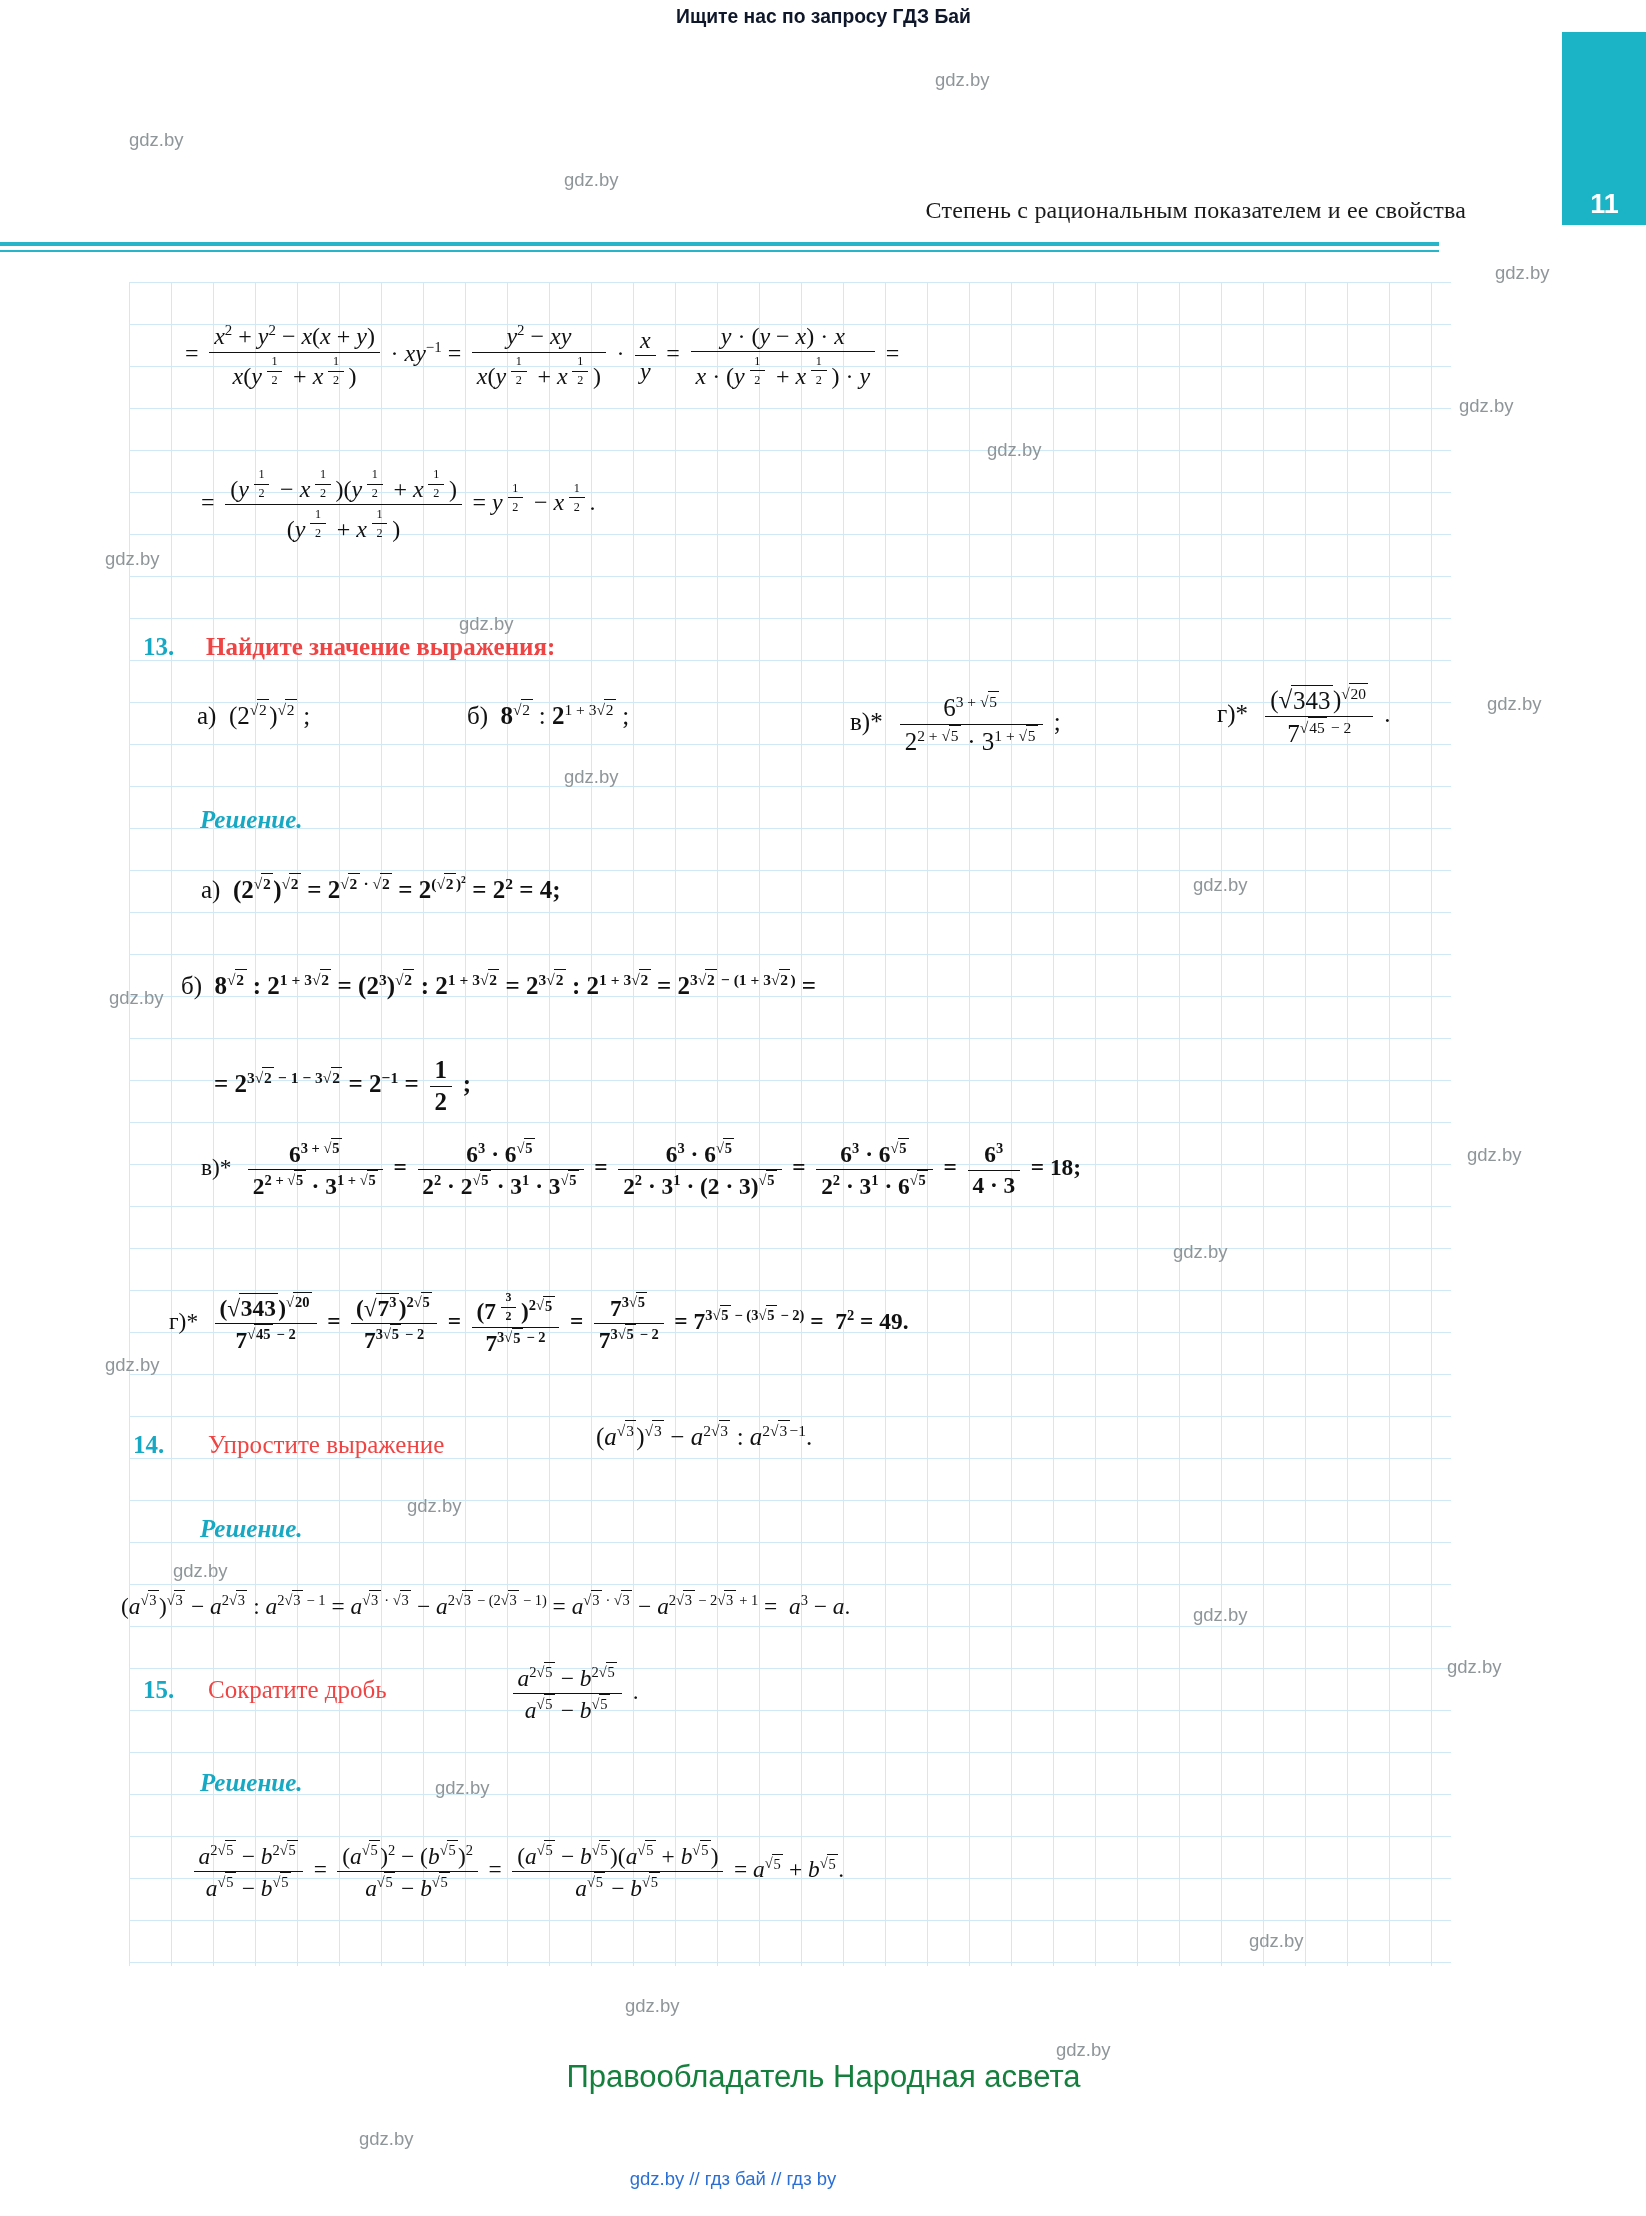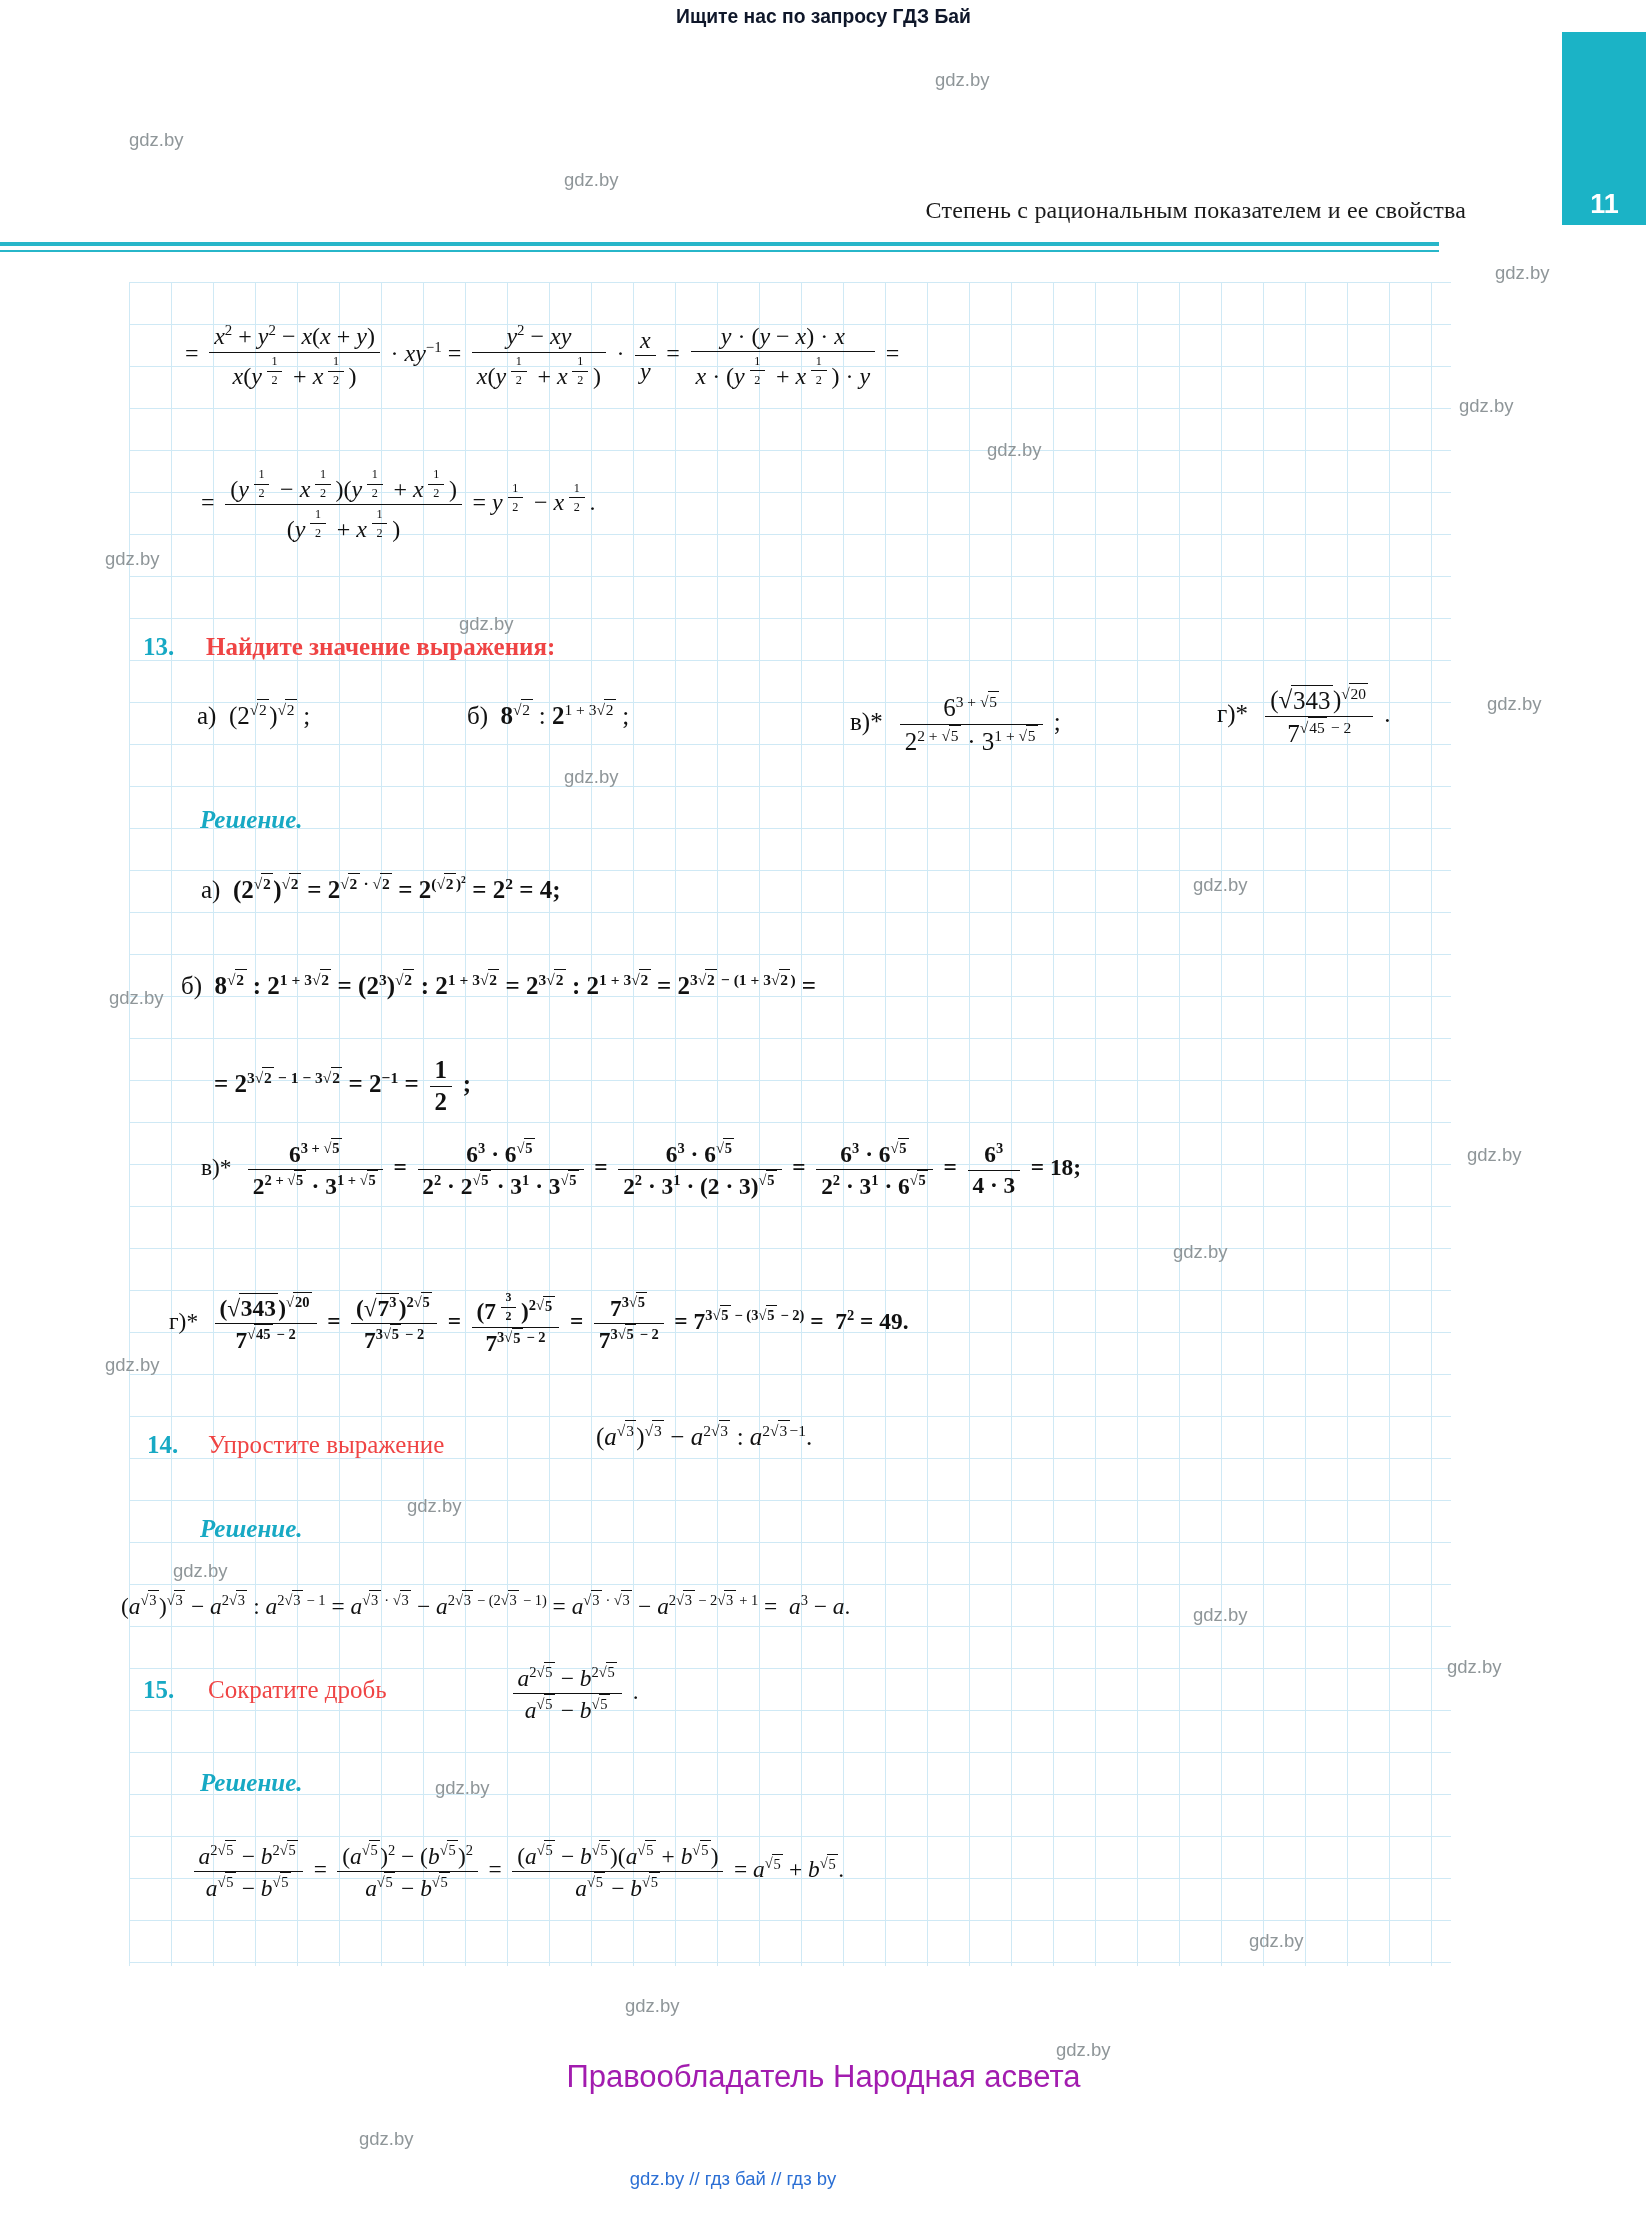--- a/index.html
+++ b/index.html
@@ -162,21 +162,21 @@
     pointer-events: none;
   }
   .footer-rights {
     position: absolute;
     left: 0;
     top: 2059px;
     width: 1647px;
     text-align: center;
     font-family: "Liberation Sans", sans-serif;
     font-size: 31px;
-    color: #a21caf;
+    color: #15803d;
   }
   .footer-links {
     position: absolute;
     left: 0;
     top: 2168px;
     width: 1466px;
     text-align: center;
     font-family: "Liberation Sans", sans-serif;
     font-size: 18.5px;
     color: #2b6fd4;
@@ -319,21 +319,21 @@
       <span class="den">7<sup>3√<span class="sqrt">5</span> − 2</sup></span>
     </span>
     =
     <span class="frac">
       <span class="num">7<sup>3√<span class="sqrt">5</span></sup></span>
       <span class="den">7<sup>3√<span class="sqrt">5</span> − 2</sup></span>
     </span>
     = 7<sup>3√<span class="sqrt">5</span> − (3√<span class="sqrt">5</span> − 2)</sup> = &nbsp;7<sup>2</sup> = 49.
   </div>
 
-  <div class="task-no" style="left:147px; top:1431px;text-align:right;">14.</div>
+  <div class="task-no" style="left:133px; top:1431px;text-align:right;">14.</div>
   <div class="task-text" style="left:208px; top:1431px;">Упростите выражение</div>
   <div class="math" style="left:596px; top:1422px; font-size:25px;">
     (<span class="it">a</span><sup>√<span class="sqrt">3</span></sup>)<sup>√<span class="sqrt">3</span></sup> − <span class="it">a</span><sup>2√<span class="sqrt">3</span></sup> : <span class="it">a</span><sup>2√<span class="sqrt">3</span>−1</sup>.
   </div>
 
   <div class="reshenie" style="left:200px; top:1515px;">Решение.</div>
 
   <div class="math" style="left:121px; top:1592px; font-size:23.4px;">
     (<span class="it">a</span><sup>√<span class="sqrt">3</span></sup>)<sup>√<span class="sqrt">3</span></sup> − <span class="it">a</span><sup>2√<span class="sqrt">3</span></sup> : <span class="it">a</span><sup>2√<span class="sqrt">3</span> − 1</sup>
     = <span class="it">a</span><sup>√<span class="sqrt">3</span> · √<span class="sqrt">3</span></sup> − <span class="it">a</span><sup>2√<span class="sqrt">3</span> − (2√<span class="sqrt">3</span> − 1)</sup>

